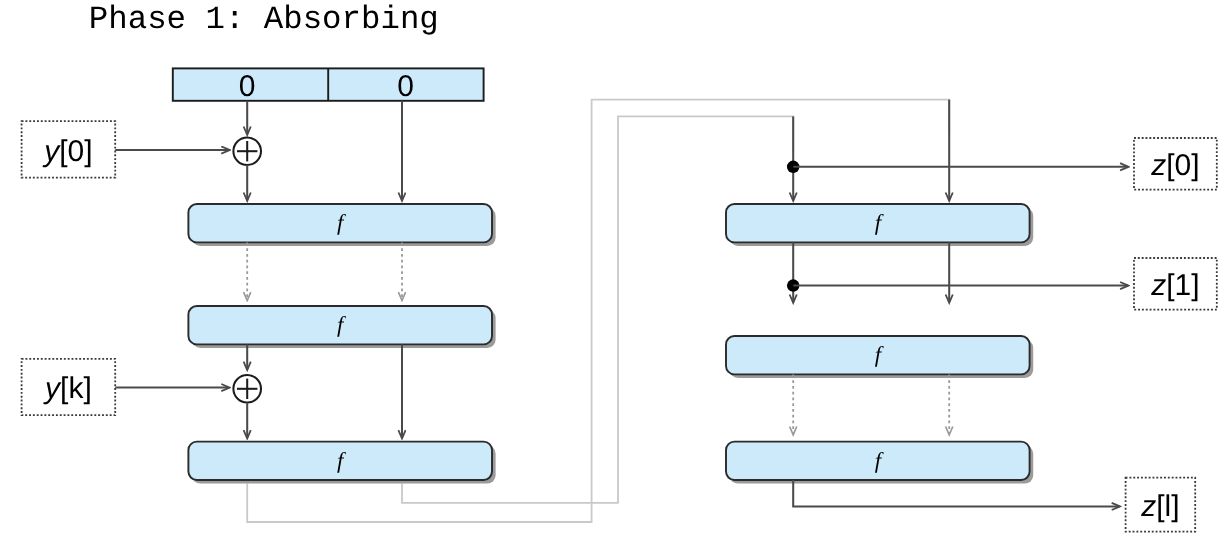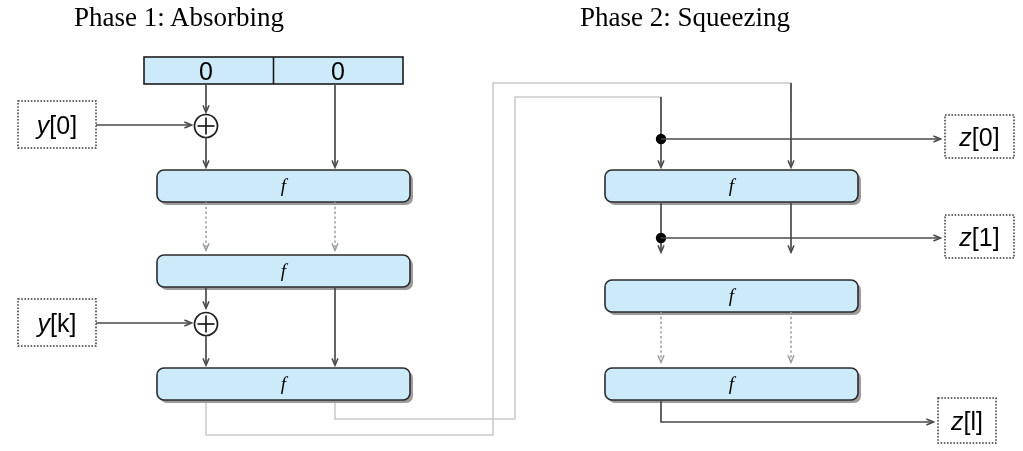--- a/index.html
+++ b/index.html
@@ -17,21 +17,21 @@
   }
   #diagram-svg {
     position: absolute;
     left: 0;
     top: 0;
     width: 1023px;
     height: 451px;
   }
   .phase-title {
     position: absolute;
-    font-family: Liberation Serif, serif;
+    font-family: Liberation Mono, monospace;
     font-size: 27px;
     font-weight: 400;
     color: #000000;
     white-space: nowrap;
     letter-spacing: 0px;
   }
   #phase1-title { left: 74px;  top: 2px; }
   #phase2-title { left: 580px; top: 2px; }
 
   .svg-text-f {
@@ -103,21 +103,20 @@
     fill: #000000;
   }
 </style>
 </head>
 <body>
 
 <div id="canvas">
 
   <div class="phase-title" id="phase1-title">Phase 1: Absorbing</div>
 
-  <div class="phase-title" id="phase2-title">Phase 2: Squeezing</div>
 
   <svg id="diagram-svg" viewBox="0 0 1023 451">
     <defs>
       <marker id="arrow-solid" markerWidth="9" markerHeight="9" refX="7.2" refY="3.6" orient="auto" markerUnits="userSpaceOnUse">
         <path d="M0.6,0.6 L7.6,3.6 L0.6,6.6" fill="none" stroke="#4a4a4a" stroke-width="1.5"></path>
       </marker>
       <marker id="arrow-dashed" markerWidth="9" markerHeight="9" refX="7.2" refY="3.6" orient="auto" markerUnits="userSpaceOnUse">
         <path d="M0.6,0.6 L7.6,3.6 L0.6,6.6" fill="none" stroke="#9a9a9a" stroke-width="1.4"></path>
       </marker>
     </defs>

